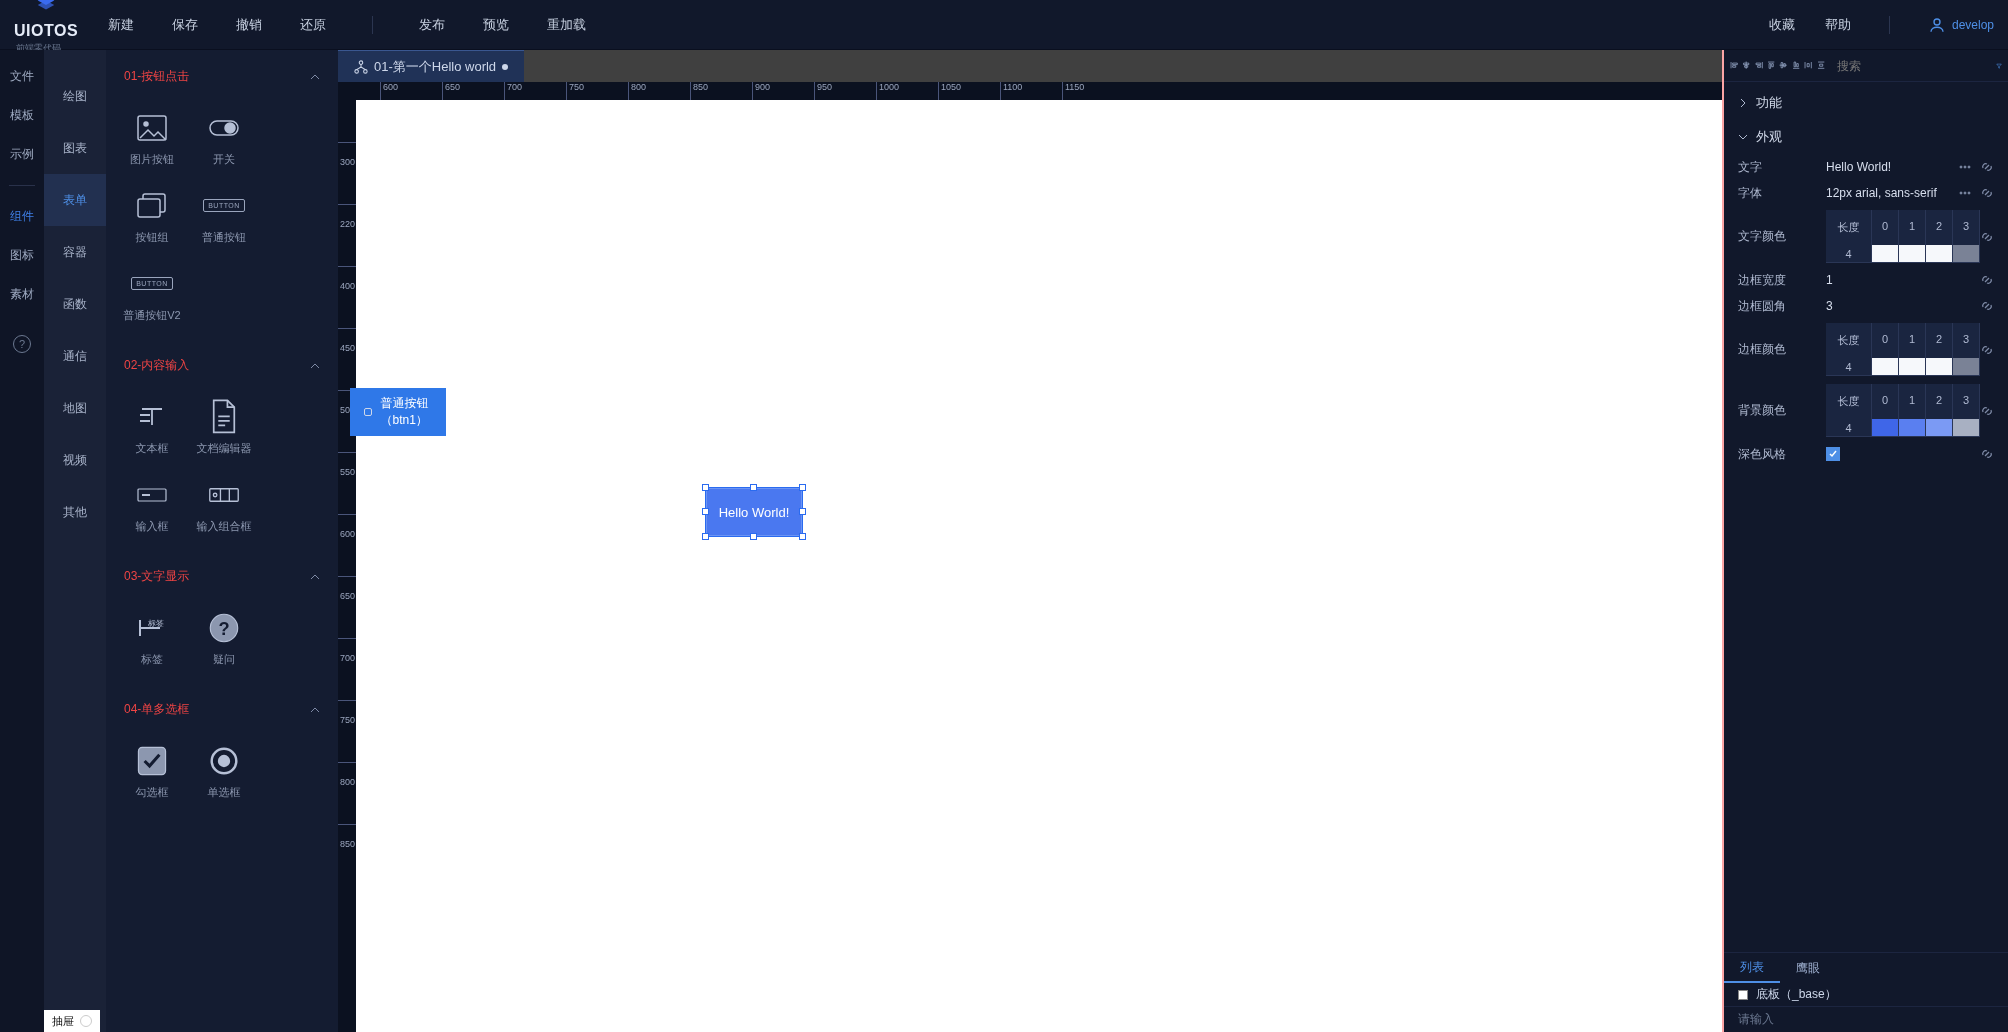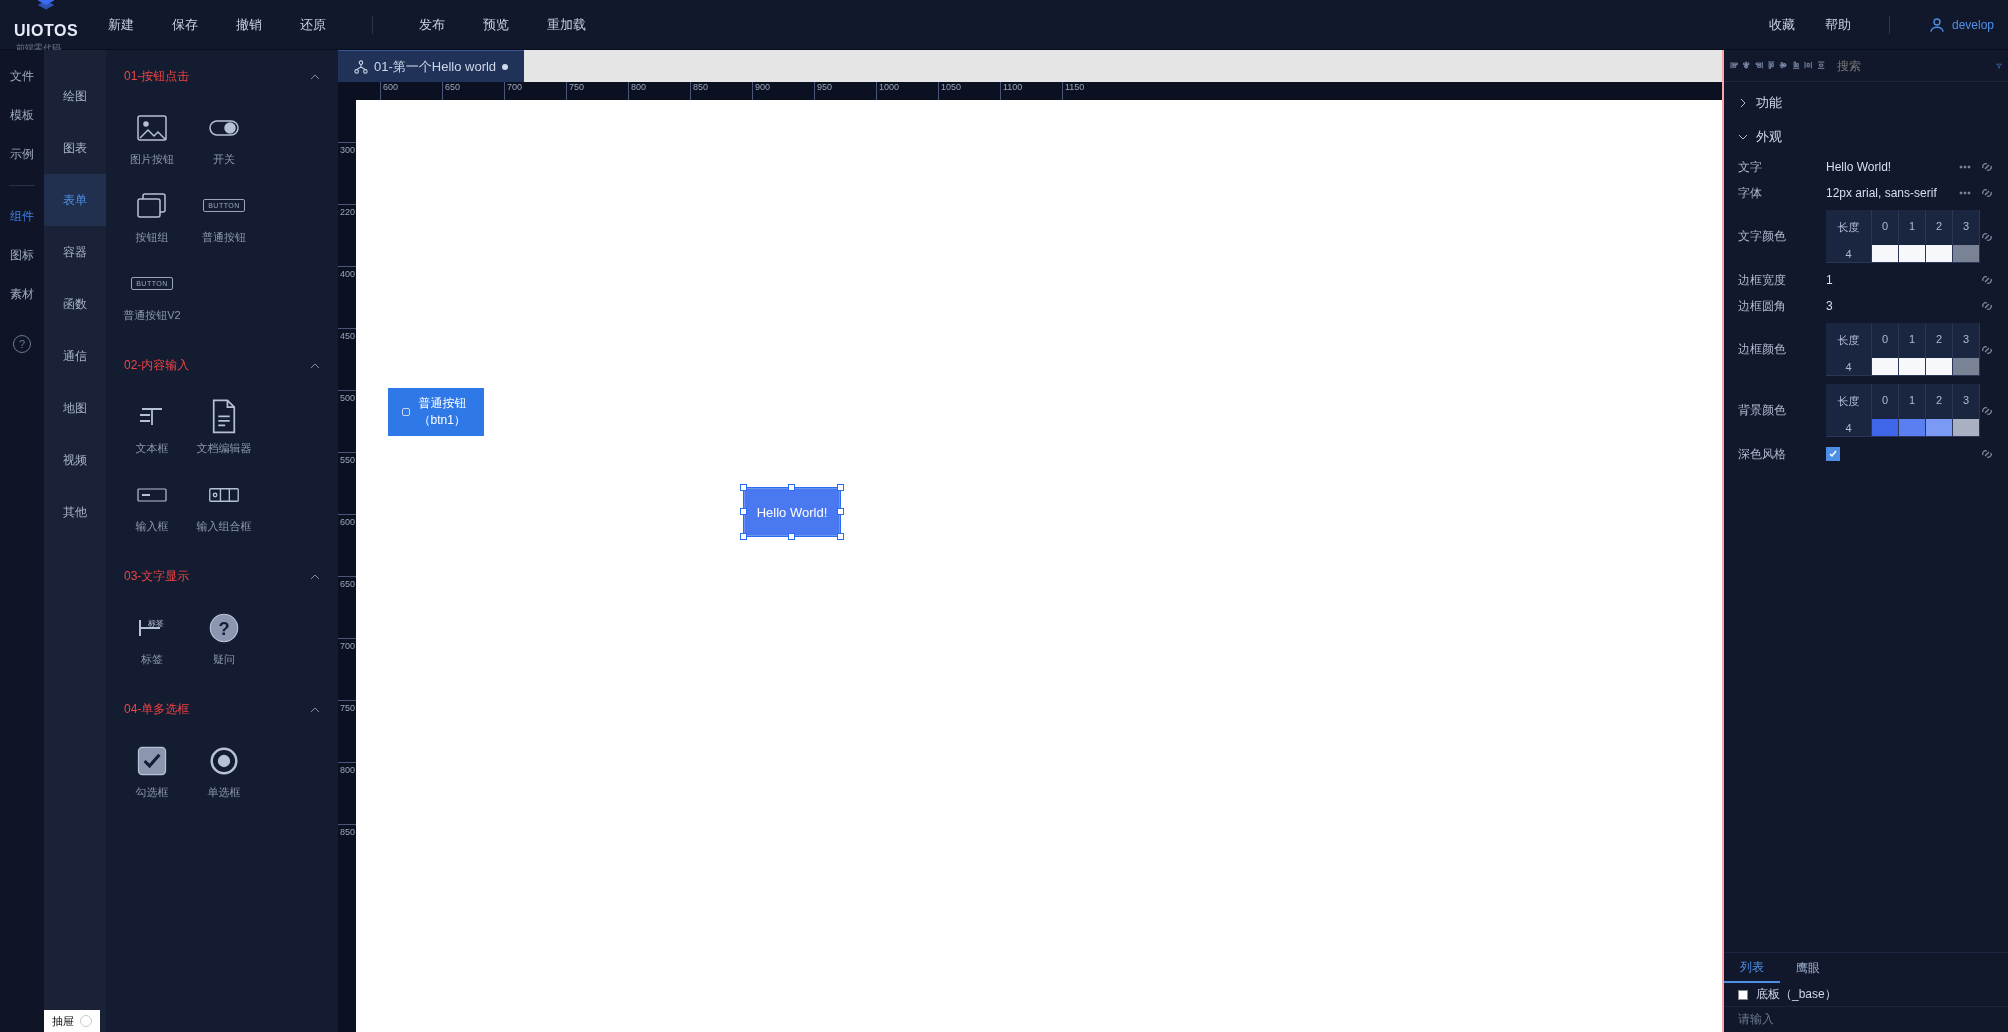--- a/index.html
+++ b/index.html
@@ -41,31 +41,31 @@
 .pal-group-head .chev { margin-left: auto; }
 .pal-grid { display: flex; flex-wrap: wrap; padding: 6px 4px 12px; }
 .pal-item { width: 72px; height: 78px; display: flex; flex-direction: column; align-items: center; justify-content: center; gap: 10px; color: #8c97af; font-size: 11px; cursor: pointer; }
 .pal-icon { width: 32px; height: 28px; display: flex; align-items: center; justify-content: center; }
 .pal-icon svg { stroke: #b6c0d6; fill: none; }
 .pal-icon .filled { fill: #b6c0d6; }
 .btn-chip { font-size: 7px; padding: 2px 4px; border: 1px solid #9aa5bd; color: #9aa5bd; border-radius: 2px; letter-spacing: .5px; }
 
 
 .center { flex: 1; display: flex; flex-direction: column; background: #0f1526; min-width: 0; }
-.tabs { height: 32px; display: flex; align-items: stretch; background: #e5e5e5; }
+.tabs { height: 32px; display: flex; align-items: stretch; background: #404040; }
 .tab { display: flex; align-items: center; gap: 6px; padding: 0 16px; background: #203257; color: #cdd7ea; font-size: 13px; border-top: 1px solid #3a5790; cursor: pointer; }
 .tab .dot { width: 6px; height: 6px; border-radius: 50%; background: #cdd7ea; }
 .tree-ic { width: 14px; height: 14px; stroke: #cdd7ea; }
 .ruler-h { height: 18px; background: #0b1120; position: relative; overflow: hidden; font-size: 9px; color: #9aa5bd; }
 .ruler-h .tick { position: absolute; top: 0; height: 18px; border-left: 1px solid #4a557a; padding-left: 2px; }
 .canvas-row { flex: 1; display: flex; min-height: 0; }
 .ruler-v { width: 18px; background: #0b1120; position: relative; overflow: hidden; font-size: 9px; color: #9aa5bd; }
-.ruler-v .tick { position: absolute; left: 0; width: 18px; border-top: 1px solid #4a557a; padding-top: 2px; writing-mode: horizontal-tb; text-align: left; padding-left: 2px; }
+.ruler-v .tick { position: absolute; left: 0; width: 18px; border-top: 1px solid #4a557a; padding-top: 14px; writing-mode: horizontal-tb; text-align: left; padding-left: 2px; }
 .canvas { flex: 1; background: #ffffff; position: relative; overflow: hidden; }
-.sel { position: absolute; left: 350px; top: 388px; width: 96px; height: 48px; margin-left: 38px; }
+.sel { position: absolute; left: 350px; top: 388px; width: 96px; height: 48px; }
 .sel-btn { width: 100%; height: 100%; background: #4a78f0; color: #fff; display: flex; align-items: center; justify-content: center; font-size: 13px; border: 1px solid #6b94f4; }
 .sel-border { position: absolute; inset: -1px; border: 1px solid #2a6bf0; pointer-events: none; }
 .handle { position: absolute; width: 7px; height: 7px; background: #fff; border: 1px solid #2a6bf0; }
 .h-tl { left: -4px; top: -4px; } .h-tr { right: -4px; top: -4px; }
 .h-bl { left: -4px; bottom: -4px; } .h-br { right: -4px; bottom: -4px; }
 .h-tm { left: calc(50% - 4px); top: -4px; } .h-bm { left: calc(50% - 4px); bottom: -4px; }
 .h-ml { left: -4px; top: calc(50% - 4px); } .h-mr { right: -4px; top: calc(50% - 4px); }
 
 
 .inspector { width: 286px; background: #11182b; display: flex; flex-direction: column; border-left: 2px solid #fca5a5; }

